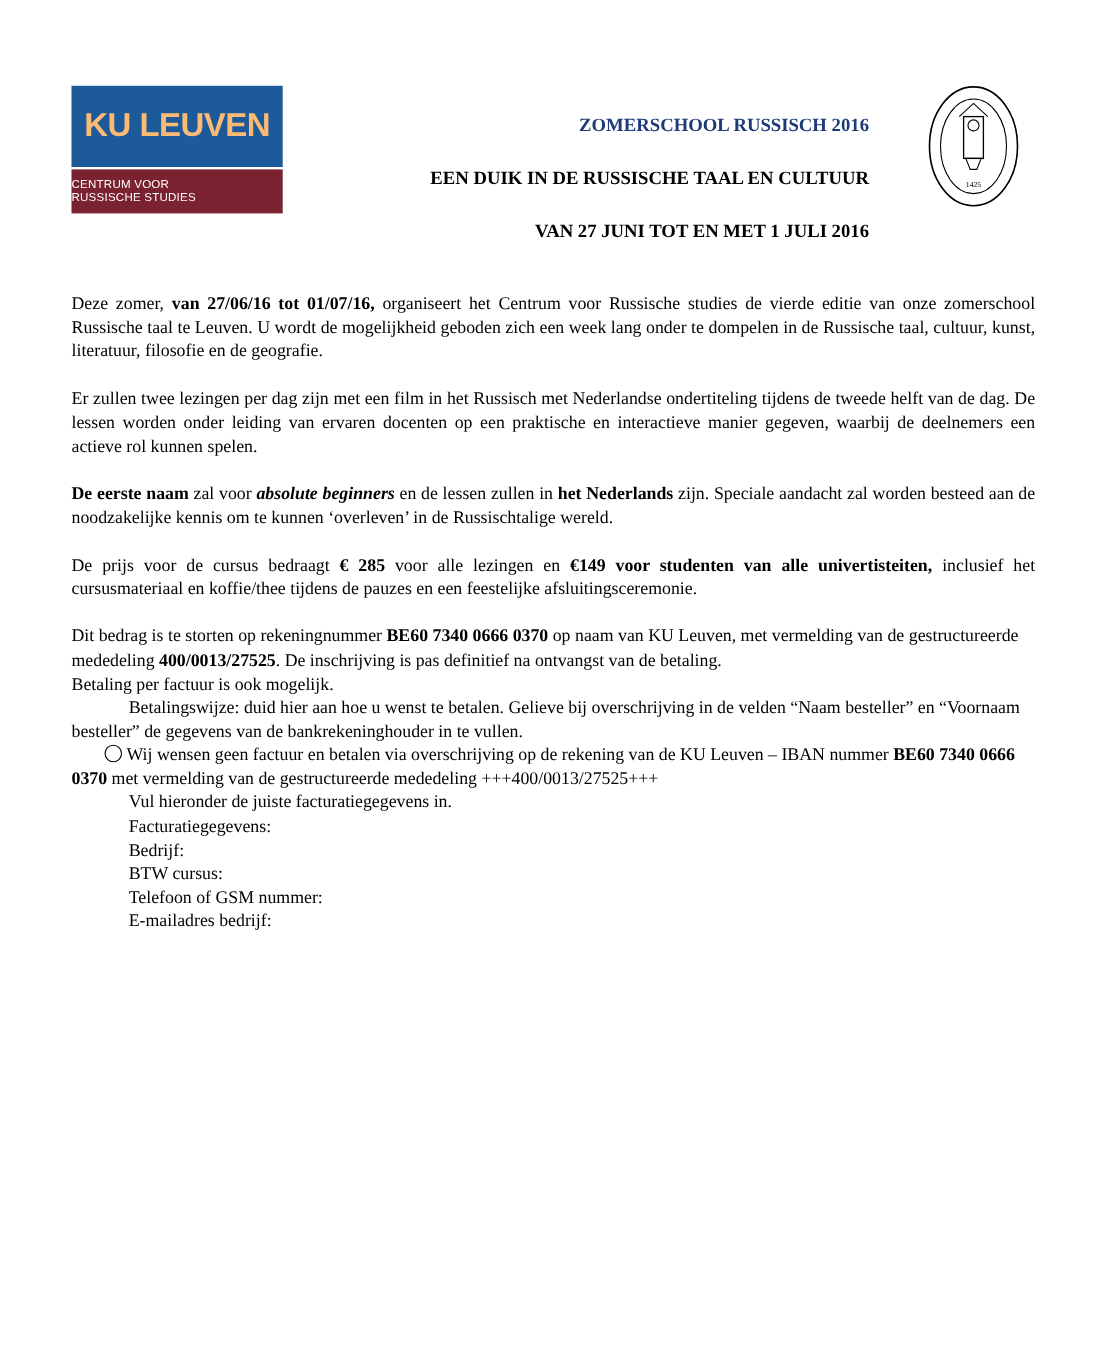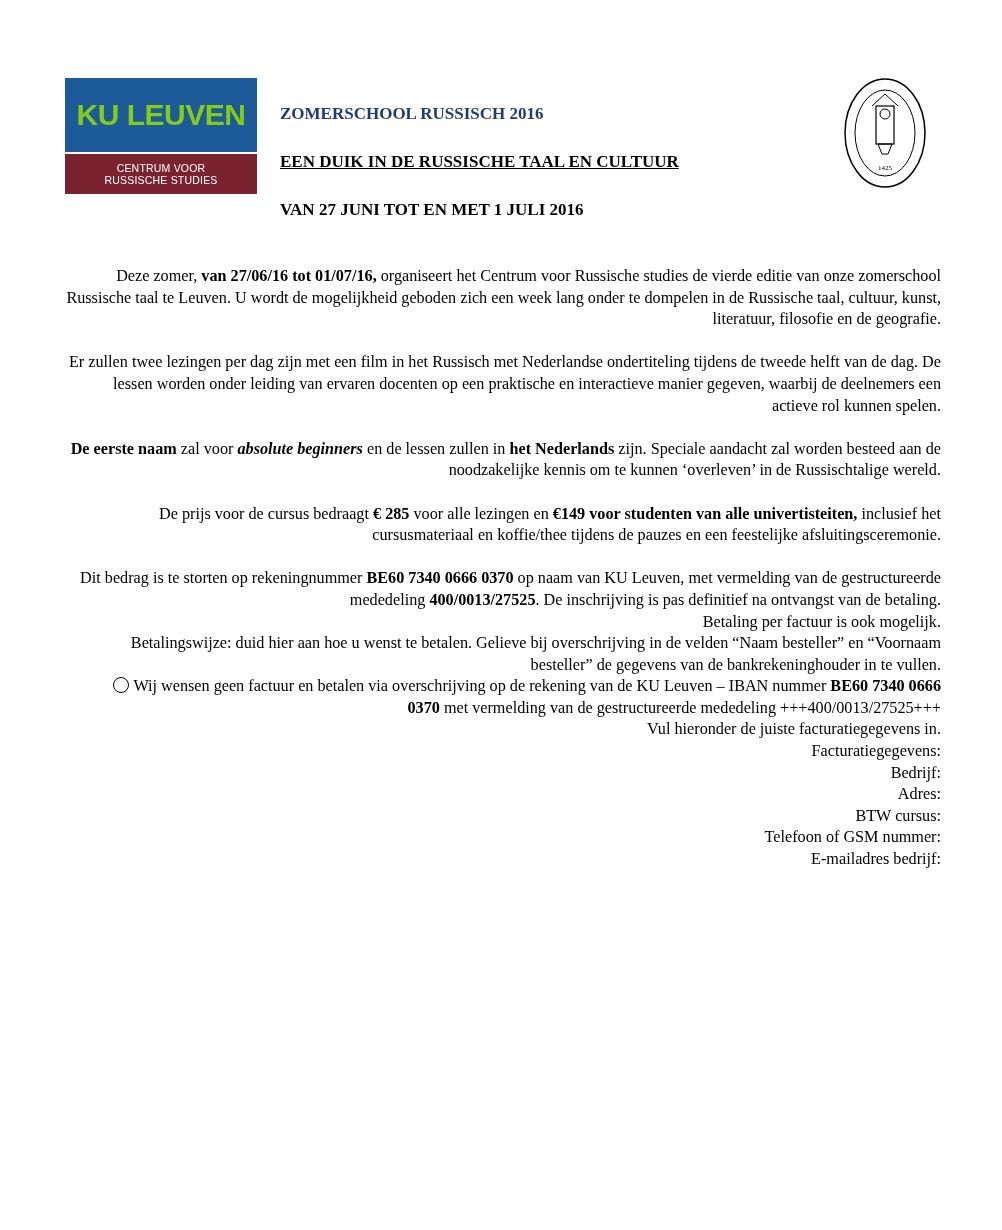--- a/index.html
+++ b/index.html
@@ -5,45 +5,45 @@
   html, body { margin: 0; padding: 0; background: #ffffff; }
   body {
     width: 1002px; height: 1230px; position: relative; overflow: hidden;
     font-family: "Liberation Serif", "DejaVu Serif", serif;
     color: #000;
   }
   .logo {
     position: absolute; left: 65px; top: 78px; width: 192px; height: 116px;
   }
   .logo-top {
-    background: #1d5a9a; color: #84cc16; height: 74px;
+    background: #1d5a9a; color: #fdba74; height: 74px;
     display: flex; align-items: center; justify-content: center;
     font-family: "Liberation Sans", "DejaVu Sans", sans-serif;
     font-weight: bold; font-size: 30px; letter-spacing: -0.5px;
   }
   .logo-sep { height: 2px; background: #fff; }
   .logo-bottom {
     background: #7a2230; color: #fff; height: 40px;
-    display: flex; flex-direction: column; align-items: center; justify-content: center;
+    display: flex; flex-direction: column; justify-content: center;
     font-family: "Liberation Sans", "DejaVu Sans", sans-serif;
     font-size: 10.5px; line-height: 12px; letter-spacing: 0.2px;
   }
   .seal { position: absolute; left: 842px; top: 76px; width: 86px; height: 114px; }
   .title {
-    position: absolute; left: 280px; width: 510px; text-align: left;
+    position: absolute; left: 280px; width: 510px; text-align: right;
     font-weight: bold; font-size: 17px;
   }
   .t1 { top: 104px; color: #1f3a78; }
-  .t2 { top: 152px; text-decoration: underline; }
+  .t2 { top: 152px; }
   .t3 { top: 200px; }
   .body {
     position: absolute; left: 65px; top: 266px; width: 876px;
     font-size: 16.2px; line-height: 21.6px; text-align: justify;
   }
-  .body p { margin: 0 0 21.6px 0; text-align: right; }
+  .body p { margin: 0 0 21.6px 0; }
   .tight p { margin: 0; }
   .indent2 { padding-left: 52px; }
   .radio {
     display: inline-block; width: 14px; height: 14px; border: 1.3px solid #000;
     border-radius: 50%; vertical-align: -2px; margin-left: 30px; margin-right: 4px;
   }
   b { font-weight: bold; }
   .bi { font-weight: bold; font-style: italic; }
   .tl { text-align: left; }
 </style>
@@ -79,19 +79,18 @@
   <p><b>De eerste naam</b><span> zal voor </span><span class="bi">absolute beginners</span><span> en de lessen zullen in </span><b>het Nederlands</b><span> zijn. Speciale aandacht zal worden besteed aan de noodzakelijke kennis om te kunnen ‘overleven’ in de Russischtalige wereld.</span></p>
   <p><span>De prijs voor de cursus bedraagt </span><b>€ 285</b><span> voor alle lezingen en </span><b>€149 voor studenten van alle univertisteiten,</b><span> inclusief het cursusmateriaal en koffie/thee tijdens de pauzes en een feestelijke afsluitingsceremonie.</span></p>
   <div class="tight">
     <p class="tl"><span>Dit bedrag is te storten op rekeningnummer </span><b>BE60 7340 0666 0370</b><span> op naam van KU Leuven, met vermelding van de gestructureerde mededeling </span><b>400/0013/27525</b><span>. De inschrijving is pas definitief na ontvangst van de betaling.</span><br><span>Betaling per factuur is ook mogelijk.</span></p>
     <p class="tl"><span style="padding-left:52px"></span><span>Betalingswijze: duid hier aan hoe u wenst te betalen. Gelieve bij overschrijving in de velden “Naam besteller” en “Voornaam besteller” de gegevens van de bankrekeninghouder in te vullen.</span></p>
     <p class="tl"><span class="radio"></span><span>Wij wensen geen factuur en betalen via overschrijving op de rekening van de KU Leuven – IBAN nummer </span><b>BE60 7340 0666 0370</b><span> met vermelding van de gestructureerde mededeling +++</span><span>400/0013/27525</span><span>+++</span></p>
     <div class="indent2">
       <p>Vul hieronder de juiste facturatiegegevens in.</p>
       <p>Facturatiegegevens:</p>
       <p>Bedrijf:</p>
-      <p>Adres:</p>
       <p>BTW cursus:</p>
       <p>Telefoon of GSM nummer:</p>
       <p>E-mailadres bedrijf:</p>
     </div>
   </div>
 </div>
 
 </body></html>

